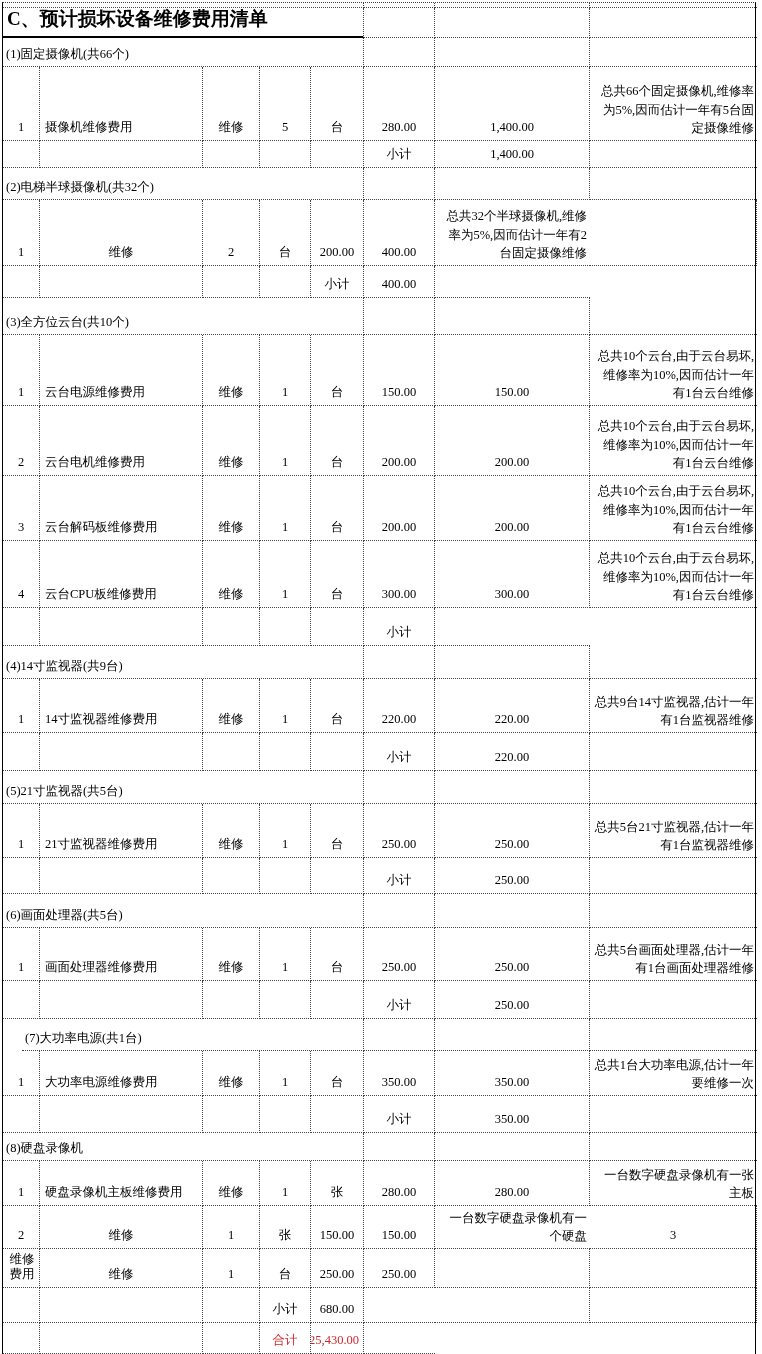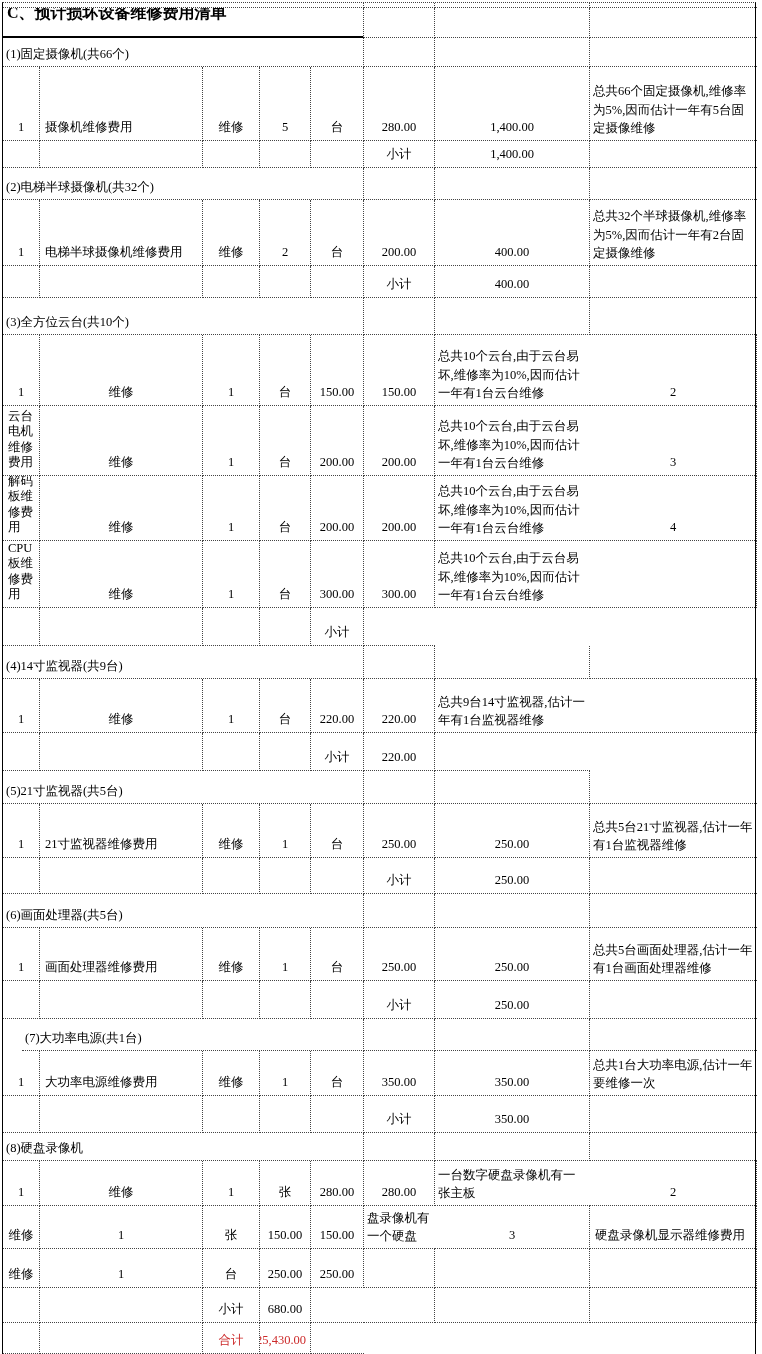--- a/index.html
+++ b/index.html
@@ -22,27 +22,27 @@
   }
   .c{
     box-sizing:border-box;
     border-right:1px dotted var(--grid,#444);
     border-bottom:1px dotted var(--grid,#444);
     display:flex;
     align-items:flex-end;
     padding:0 3px 4px 3px;
     overflow:hidden;
   }
-  .c.last{border-right:none;}
+  .c.last{border-right:none;text-align:right;}
   .center{justify-content:center;text-align:center;}
   .right{justify-content:flex-end;text-align:center;padding-right:4px;}
-  .name{padding-left:5px;}
+  .name{padding-left:5px;text-align:center;}
   .note{line-height:1.5;padding-bottom:2px;word-break:break-all;}
   .title-cell{
-    font-weight:bold;font-size:16px;padding-left:4px;padding-bottom:13px;
+    font-weight:bold;font-size:19px;padding-left:4px;padding-bottom:5px;
     border-bottom:2px solid #000;
   }
   .label-cell{padding-left:3px;padding-bottom:3px;}
   .red{color:var(--red,#cc2a2a);}
 </style>
 </head>
 <body>
 
 <div id="sheet" style="grid-template-rows: 5px 30px 29px 74px 27px 32px 66px 32px 37px 71px 70px 65px 67px 38px 33px 54px 38px 33px 54px 36px 34px 53px 38px 32px 45px 37px 28px 45px 43px 39px 35px 31px;">
     <div class="c" style="grid-column: span 5;"></div>
@@ -71,40 +71,40 @@
     <div class="c"></div>
     <div class="c"></div>
     <div class="c center">小计</div>
     <div class="c center">1,400.00</div>
     <div class="c last"></div>
     <div class="c label-cell" style="grid-column: span 5;">(2)电梯半球摄像机(共32个)</div>
     <div class="c"></div>
     <div class="c"></div>
     <div class="c last"></div>
     <div class="c center">1</div>
-    <div class="c name">电梯半球摄像机维修费用</div>
     <div class="c center">维修</div>
     <div class="c center">2</div>
     <div class="c center">台</div>
     <div class="c center">200.00</div>
     <div class="c center">400.00</div>
     <div class="c note last">总共32个半球摄像机,维修率为5%,因而估计一年有2台固定摄像维修</div>
     <div class="c"></div>
     <div class="c"></div>
     <div class="c"></div>
     <div class="c"></div>
     <div class="c"></div>
     <div class="c center">小计</div>
     <div class="c center">400.00</div>
     <div class="c last"></div>
     <div class="c label-cell" style="grid-column: span 5;">(3)全方位云台(共10个)</div>
     <div class="c"></div>
     <div class="c"></div>
     <div class="c last"></div>
     <div class="c center">1</div>
+    <div class="c name">云台电源维修费用</div>
     <div class="c center">维修</div>
     <div class="c center">1</div>
     <div class="c center">台</div>
     <div class="c center">150.00</div>
     <div class="c center">150.00</div>
     <div class="c note last">总共10个云台,由于云台易坏,维修率为10%,因而估计一年有1台云台维修</div>
     <div class="c center">2</div>
     <div class="c name">云台电机维修费用</div>
     <div class="c center">维修</div>
     <div class="c center">1</div>
@@ -133,20 +133,21 @@
     <div class="c"></div>
     <div class="c"></div>
     <div class="c"></div>
     <div class="c center">小计</div>
     <div class="c last"></div>
     <div class="c label-cell" style="grid-column: span 5;">(4)14寸监视器(共9台)</div>
     <div class="c"></div>
     <div class="c"></div>
     <div class="c last"></div>
     <div class="c center">1</div>
+    <div class="c name">14寸监视器维修费用</div>
     <div class="c center">维修</div>
     <div class="c center">1</div>
     <div class="c center">台</div>
     <div class="c center">220.00</div>
     <div class="c center">220.00</div>
     <div class="c note last">总共9台14寸监视器,估计一年有1台监视器维修</div>
     <div class="c"></div>
     <div class="c"></div>
     <div class="c"></div>
     <div class="c"></div>
@@ -212,20 +213,21 @@
     <div class="c"></div>
     <div class="c"></div>
     <div class="c center">小计</div>
     <div class="c center">350.00</div>
     <div class="c last"></div>
     <div class="c label-cell" style="grid-column: span 5;">(8)硬盘录像机</div>
     <div class="c"></div>
     <div class="c"></div>
     <div class="c last"></div>
     <div class="c center">1</div>
+    <div class="c name">硬盘录像机主板维修费用</div>
     <div class="c center">维修</div>
     <div class="c center">1</div>
     <div class="c center">张</div>
     <div class="c center">280.00</div>
     <div class="c center">280.00</div>
     <div class="c note last">一台数字硬盘录像机有一张主板</div>
     <div class="c center">2</div>
     <div class="c center">维修</div>
     <div class="c center">1</div>
     <div class="c center">张</div>

